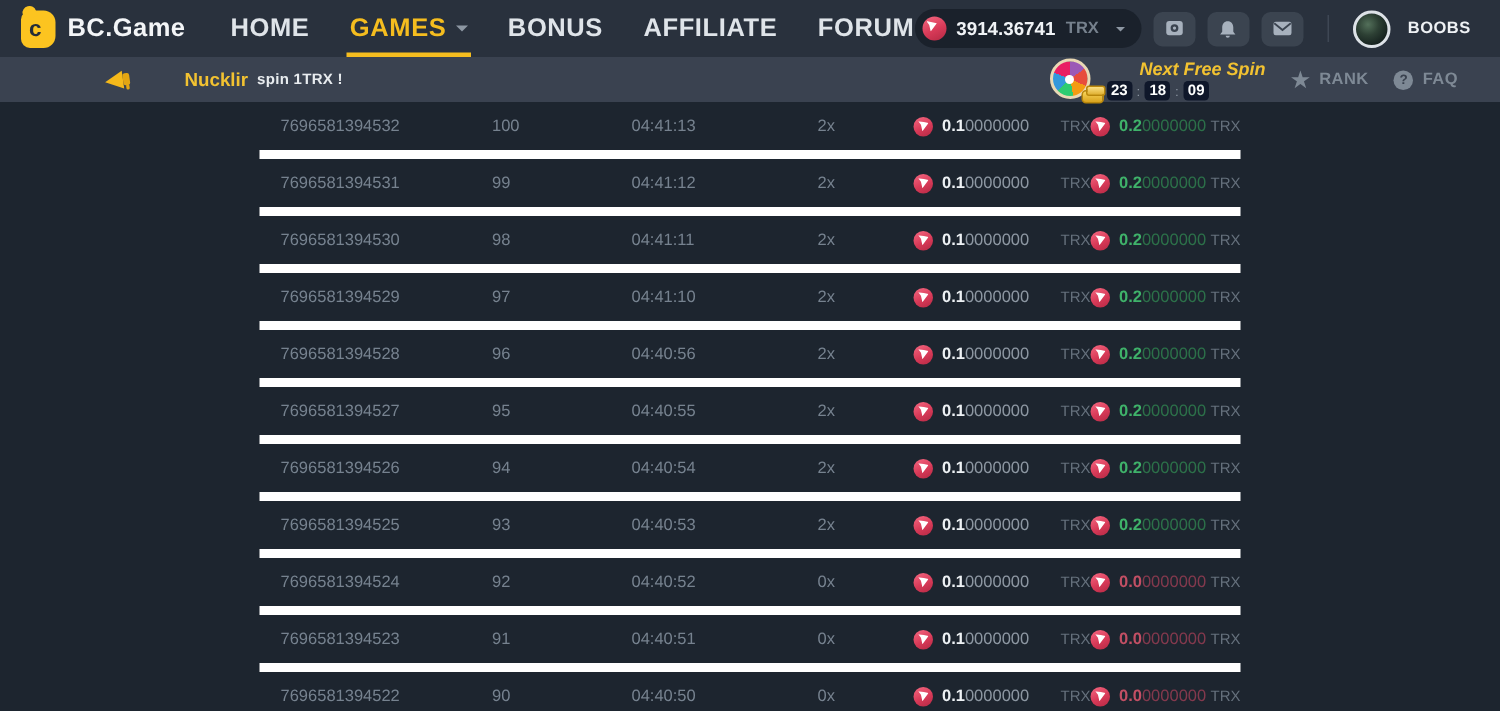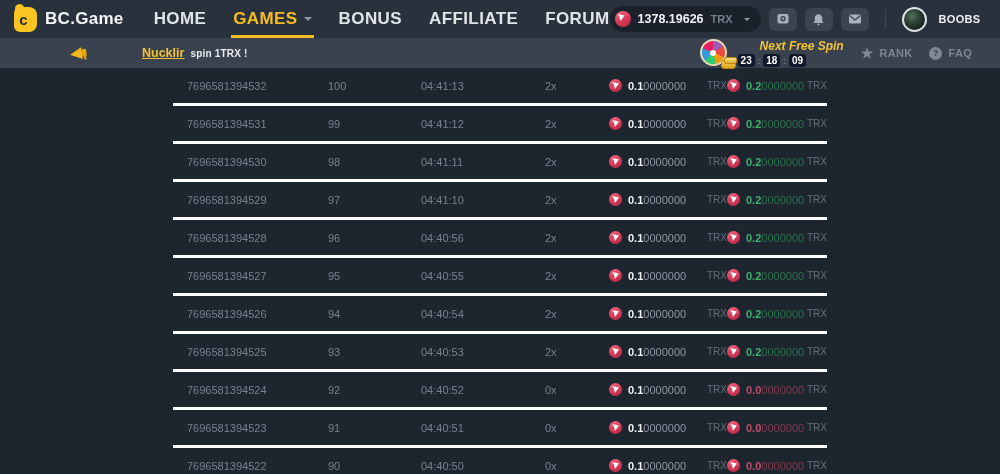--- a/index.html
+++ b/index.html
@@ -33,21 +33,21 @@
   .avatar { width:25px; height:25px; border-radius:50%; border:2px solid #dde2e7; background:radial-gradient(circle at 38% 35%, #53705a 0%, #2d4034 38%, #141f1d 78%); cursor:pointer; flex:none; }
   .username { color:#eef1f4; font-weight:800; font-size:11px; letter-spacing:.3px; margin-left:4px; display:flex; align-items:center; gap:23px; cursor:pointer; }
 
   .chat-btn { width:31px; height:25px; margin-left:6px; }
   .chat-badge { position:absolute; top:-6px; right:-6px; min-width:13px; height:13px; background:#f6bf17; border-radius:50%; color:#33301c; font-size:8px; font-weight:700; display:flex; align-items:center; justify-content:center; }
 
   
   .announce { height:30px; background:#3a4250; display:flex; align-items:center; padding:0 28px 0 68px; position:relative; z-index:2; }
   .announce-left { display:flex; align-items:center; cursor:pointer; }
   .megaphone { transform:rotate(-8deg); }
-  .announce-title { color:#f2c231; font-weight:700; font-size:12.5px; margin-left:52px;text-decoration:underline; }
+  .announce-title { color:#f2c231; font-weight:700; font-size:12.5px; margin-left:33px; }
   .announce-text { color:#e8ecef; font-weight:700; font-size:10px; margin-left:6px; letter-spacing:.2px; }
 
   .announce-right { margin-left:auto; display:flex; align-items:center; gap:17px; }
   .freespin { display:flex; align-items:center; gap:4px; cursor:pointer; }
   .wheel-wrap { position:relative; width:34px; height:28px; flex:none; }
   .wheel { width:27px; height:27px; border-radius:50%; border:2px solid #e9d8b4;
     background:conic-gradient(#9b59b6 0 55deg,#e74c3c 55deg 115deg,#f39c12 115deg 170deg,#2ecc71 170deg 225deg,#3498db 225deg 290deg,#e91e63 290deg 360deg); position:relative; }
   .wheel::after { content:""; position:absolute; left:50%; top:50%; width:6px; height:6px; margin:-3px 0 0 -3px; background:#fff; border-radius:50%; }
   .coins { position:absolute; right:-2px; bottom:-2px; width:15px; height:9px; background:linear-gradient(#f9d45a,#d9a41f); border-radius:3px; border:1px solid #b8860b; }
   .coins::before { content:""; position:absolute; top:-4px; left:2px; width:11px; height:5px; background:linear-gradient(#fbe084,#e0b133); border-radius:2px; border:1px solid #b8860b; }
@@ -57,21 +57,21 @@
   .cd-box { background:#0f172a; color:#fdfefe; font-weight:700; border-radius:3px; padding:1px 3px; }
   .cd-colon { color:#8b95a1; margin:0 3px; font-size:9px; }
 
   .pill-link { display:flex; align-items:center; gap:6px; color:#7e8995; font-weight:700; font-size:11px; letter-spacing:.3px; cursor:pointer; }
   .star-glyph { font-size:14px; line-height:1; color:#7e8995; }
   .faq-circle { width:13px; height:13px; border-radius:50%; background:#7e8995; color:#39414e; font-size:9px; font-weight:800; display:flex; align-items:center; justify-content:center; }
 
   
   .main { height:406px; background:#1d252f; }
   .bet-table { width:654px; margin-left:173px; }
-  .bet-row { height:38px; display:grid; grid-template-columns:155px 93px 124px 64px 118px 100px; align-items:center; border-bottom:3px solid #ffffff; font-size:11px; color:#76828f; cursor:pointer; }
+  .bet-row { height:38px; display:grid; grid-template-columns:155px 93px 124px 64px 118px 100px; align-items:center; border-bottom:6px solid #ffffff; font-size:11px; color:#76828f; cursor:pointer; }
   .cell-id { padding-left:14px; }
   .money { display:flex; align-items:center; }
   .coin { width:13px; height:13px; border-radius:50%; background:linear-gradient(155deg,#f0607a 10%,#d83a58 55%,#b52944); position:relative; flex:none; margin-right:6px; }
   .coin::before { content:""; position:absolute; left:3px; top:3px; width:7px; height:7px; background:#fff; clip-path:polygon(0 0,100% 22%,42% 100%,28% 38%); }
   .num { white-space:nowrap; }
   .amt-main { color:#edf1f4; font-weight:700; }
   .amt-rest { color:#8d97a2; }
   .trx-label { color:#65707c; font-size:10px; margin-left:auto; }
   .p-main { font-weight:700; }
   .win  .p-main { color:#3fb26a; }
@@ -105,21 +105,21 @@
     <span class="nav-label">AFFILIATE</span>
   </div>
       <div class="nav-item">
     <span class="nav-label">FORUM</span>
   </div>
     </div>
 
   <div class="header-right">
     <div class="balance-pill">
       <span class="coin" style="width:16px;height:16px;margin-right:0"></span>
-      <span class="balance-amount">1378.19626</span>
+      <span class="balance-amount">3914.36741</span>
       <span class="balance-currency">
         <span>TRX</span>
         <span class="caret sm"></span>
       </span>
     </div>
 
     <div class="icon-btn">
       <svg width="14" height="14" viewBox="0 0 14 14">
         <rect x="1.5" y="2" width="11" height="9.5" rx="2" fill="#a7b1bd"></rect>
         <circle cx="7" cy="6.7" r="2.6" fill="#3b4450"></circle>

